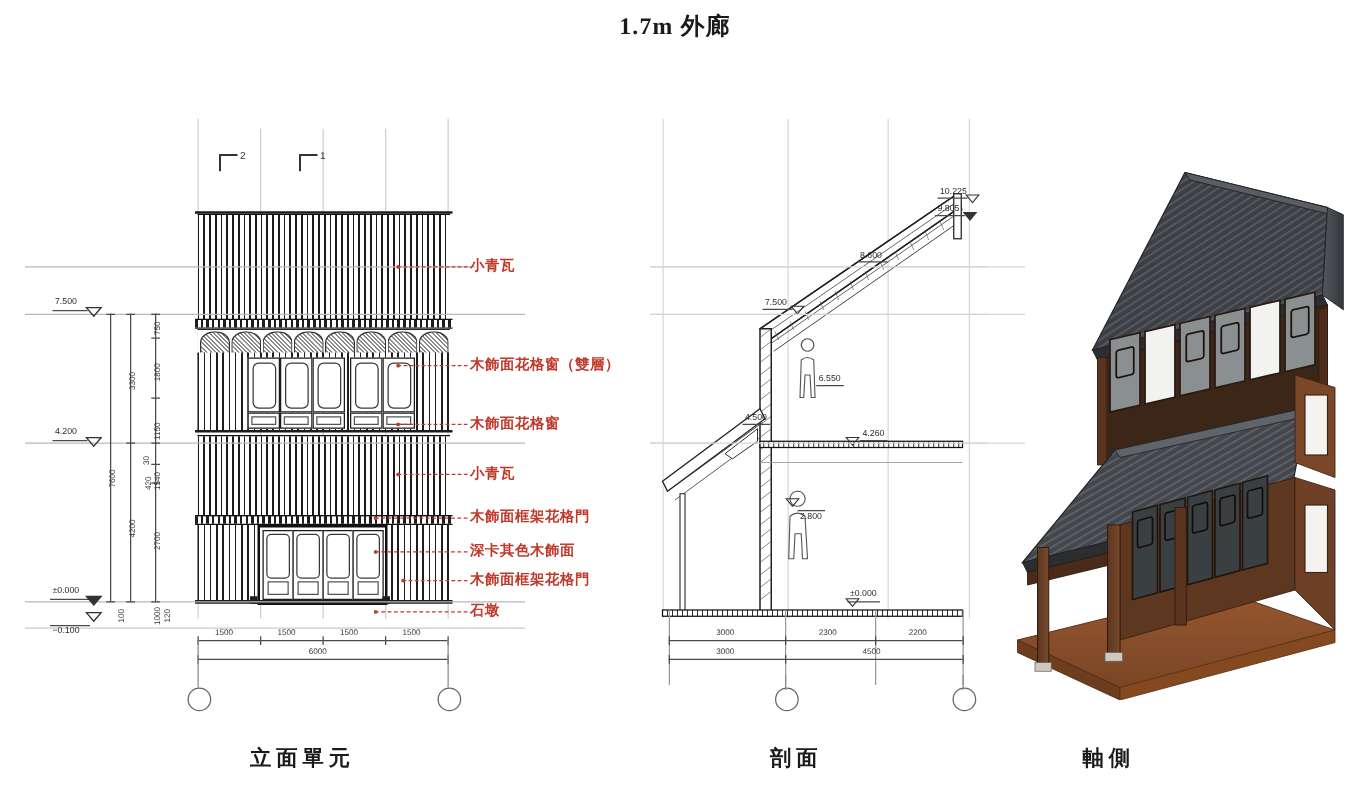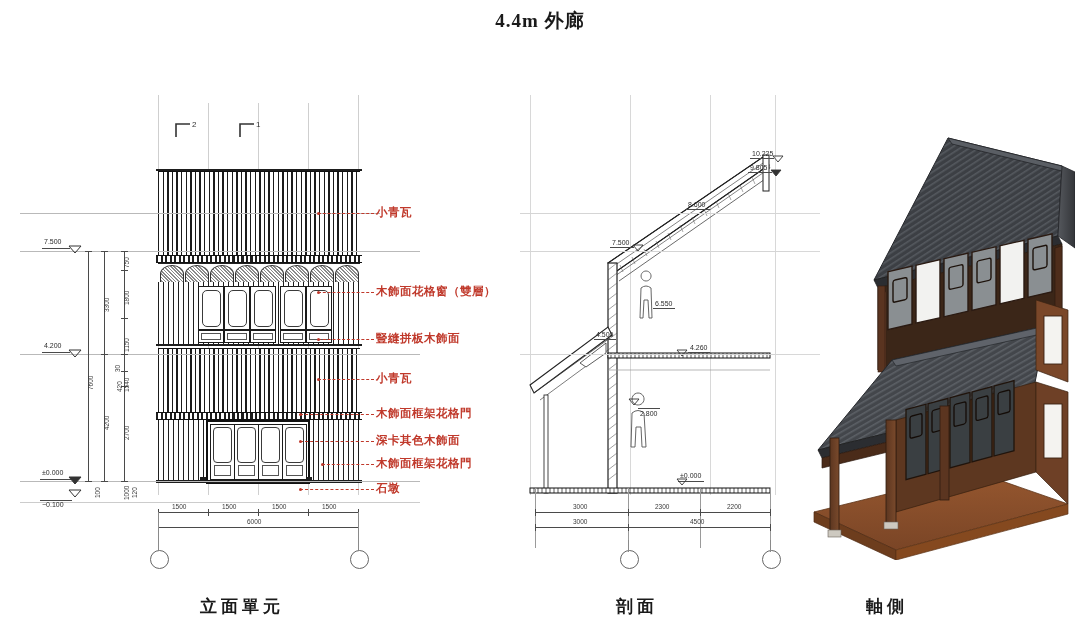--- a/index.html
+++ b/index.html
@@ -86,21 +86,21 @@
   #sect{position:absolute;left:520px;top:95px;width:300px;height:400px;}
 
   
   #axon{position:absolute;left:800px;top:120px;width:275px;height:440px;}
 </style>
 </head>
 <body>
 
 <div class="page">
 
-  <div id="title-main">4.4m 外廊</div>
+  <div id="title-main">1.7m 外廊</div>
 
   <div id="elev">
 
     <div class="vl" style="left:8px;top:0;height:400px;background:#cfcfcf;"></div>
     <div class="vl" style="left:58px;top:8px;height:392px;background:#cfcfcf;"></div>
     <div class="vl" style="left:108px;top:8px;height:392px;background:#cfcfcf;"></div>
     <div class="vl" style="left:158px;top:8px;height:392px;background:#cfcfcf;"></div>
     <div class="vl" style="left:208px;top:0;height:400px;background:#cfcfcf;"></div>
 
     <div class="secflag" style="left:24px;top:27px;">
@@ -246,21 +246,21 @@
   <div class="leader" style="left:318px;top:213px;width:56px;"></div>
   <div class="leaddot" style="left:317px;top:212px;"></div>
   <div class="ann" style="left:376px;top:205px;">小青瓦</div>
 
   <div class="leader" style="left:318px;top:292px;width:56px;"></div>
   <div class="leaddot" style="left:317px;top:291px;"></div>
   <div class="ann" style="left:376px;top:284px;">木飾面花格窗（雙層）</div>
 
   <div class="leader" style="left:318px;top:339px;width:56px;"></div>
   <div class="leaddot" style="left:317px;top:338px;"></div>
-  <div class="ann" style="left:376px;top:331px;">豎縫拼板木飾面</div>
+  <div class="ann" style="left:376px;top:331px;">木飾面花格窗</div>
 
   <div class="leader" style="left:318px;top:379px;width:56px;"></div>
   <div class="leaddot" style="left:317px;top:378px;"></div>
   <div class="ann" style="left:376px;top:371px;">小青瓦</div>
 
   <div class="leader" style="left:300px;top:414px;width:74px;"></div>
   <div class="leaddot" style="left:299px;top:413px;"></div>
   <div class="ann" style="left:376px;top:406px;">木飾面框架花格門</div>
 
   <div class="leader" style="left:300px;top:441px;width:74px;"></div>

